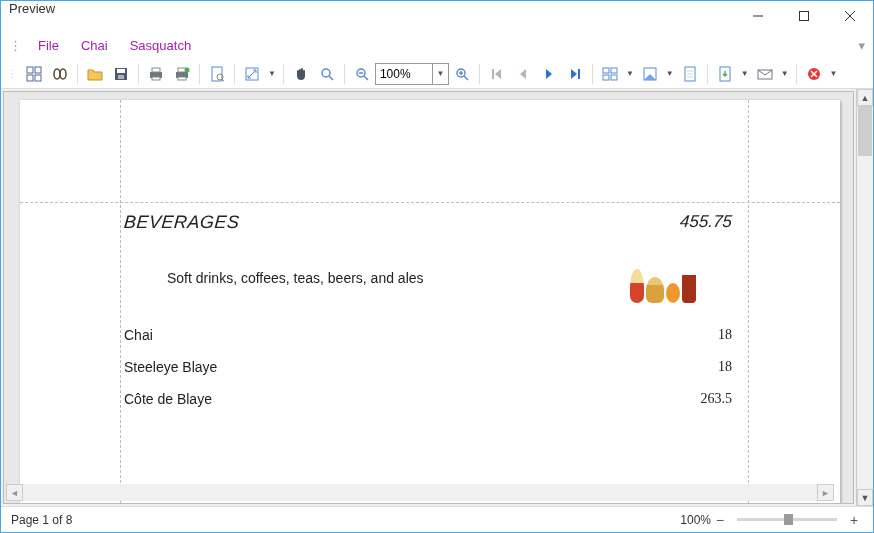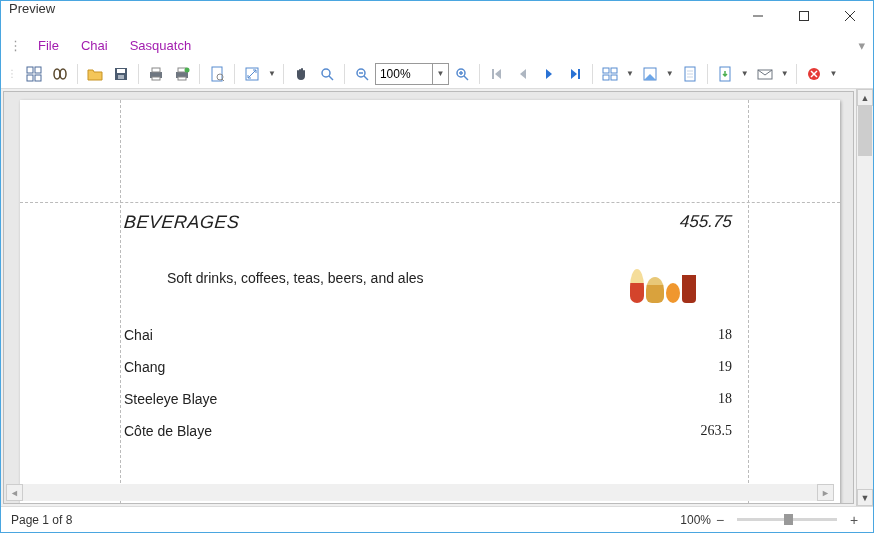--- a/index.html
+++ b/index.html
@@ -274,24 +274,20 @@
               <div class="glass g3"></div>
               <div class="glass g4"></div>
             </div>
           </div>
           <div class="rows">
             <div class="row">
                 <span>Chai</span>
                 <span class="price">18</span>
               </div>
             <div class="row">
-                <span>Chang</span>
-                <span class="price">19</span>
-              </div>
-            <div class="row">
                 <span>Steeleye Blaye</span>
                 <span class="price">18</span>
               </div>
             <div class="row">
                 <span>Côte de Blaye</span>
                 <span class="price">263.5</span>
               </div>
           </div>
         </div>
       </div>

